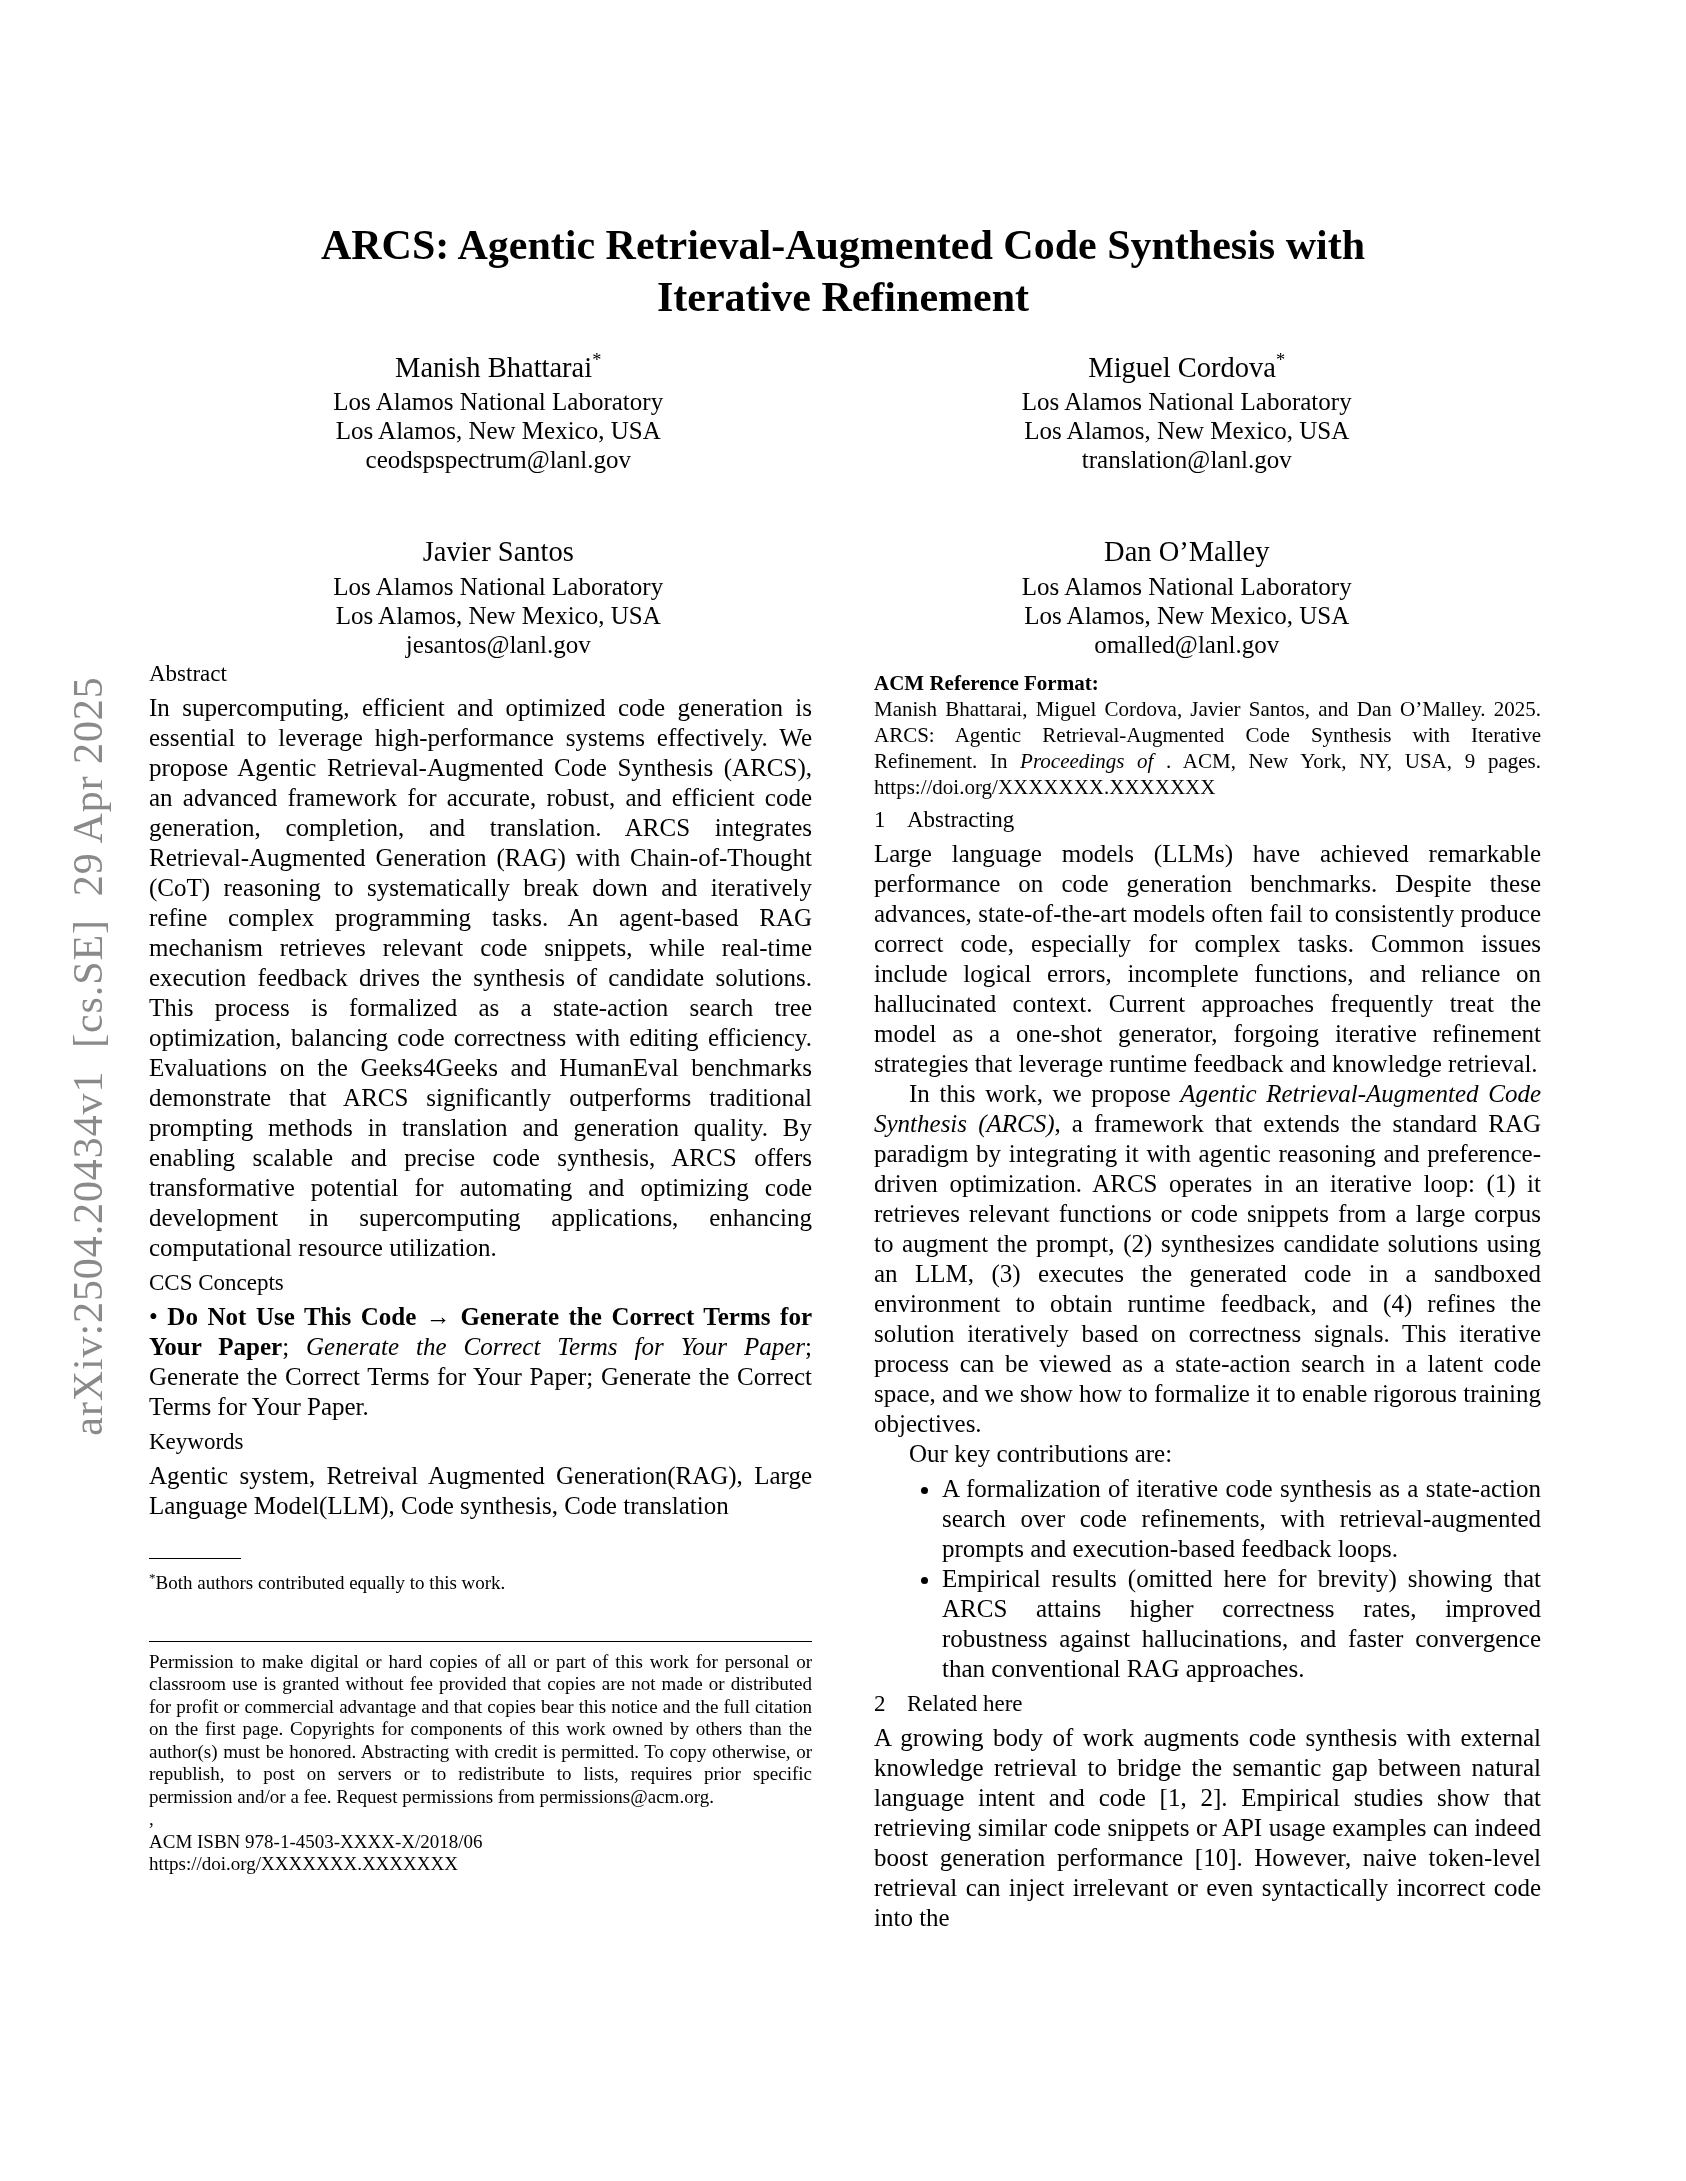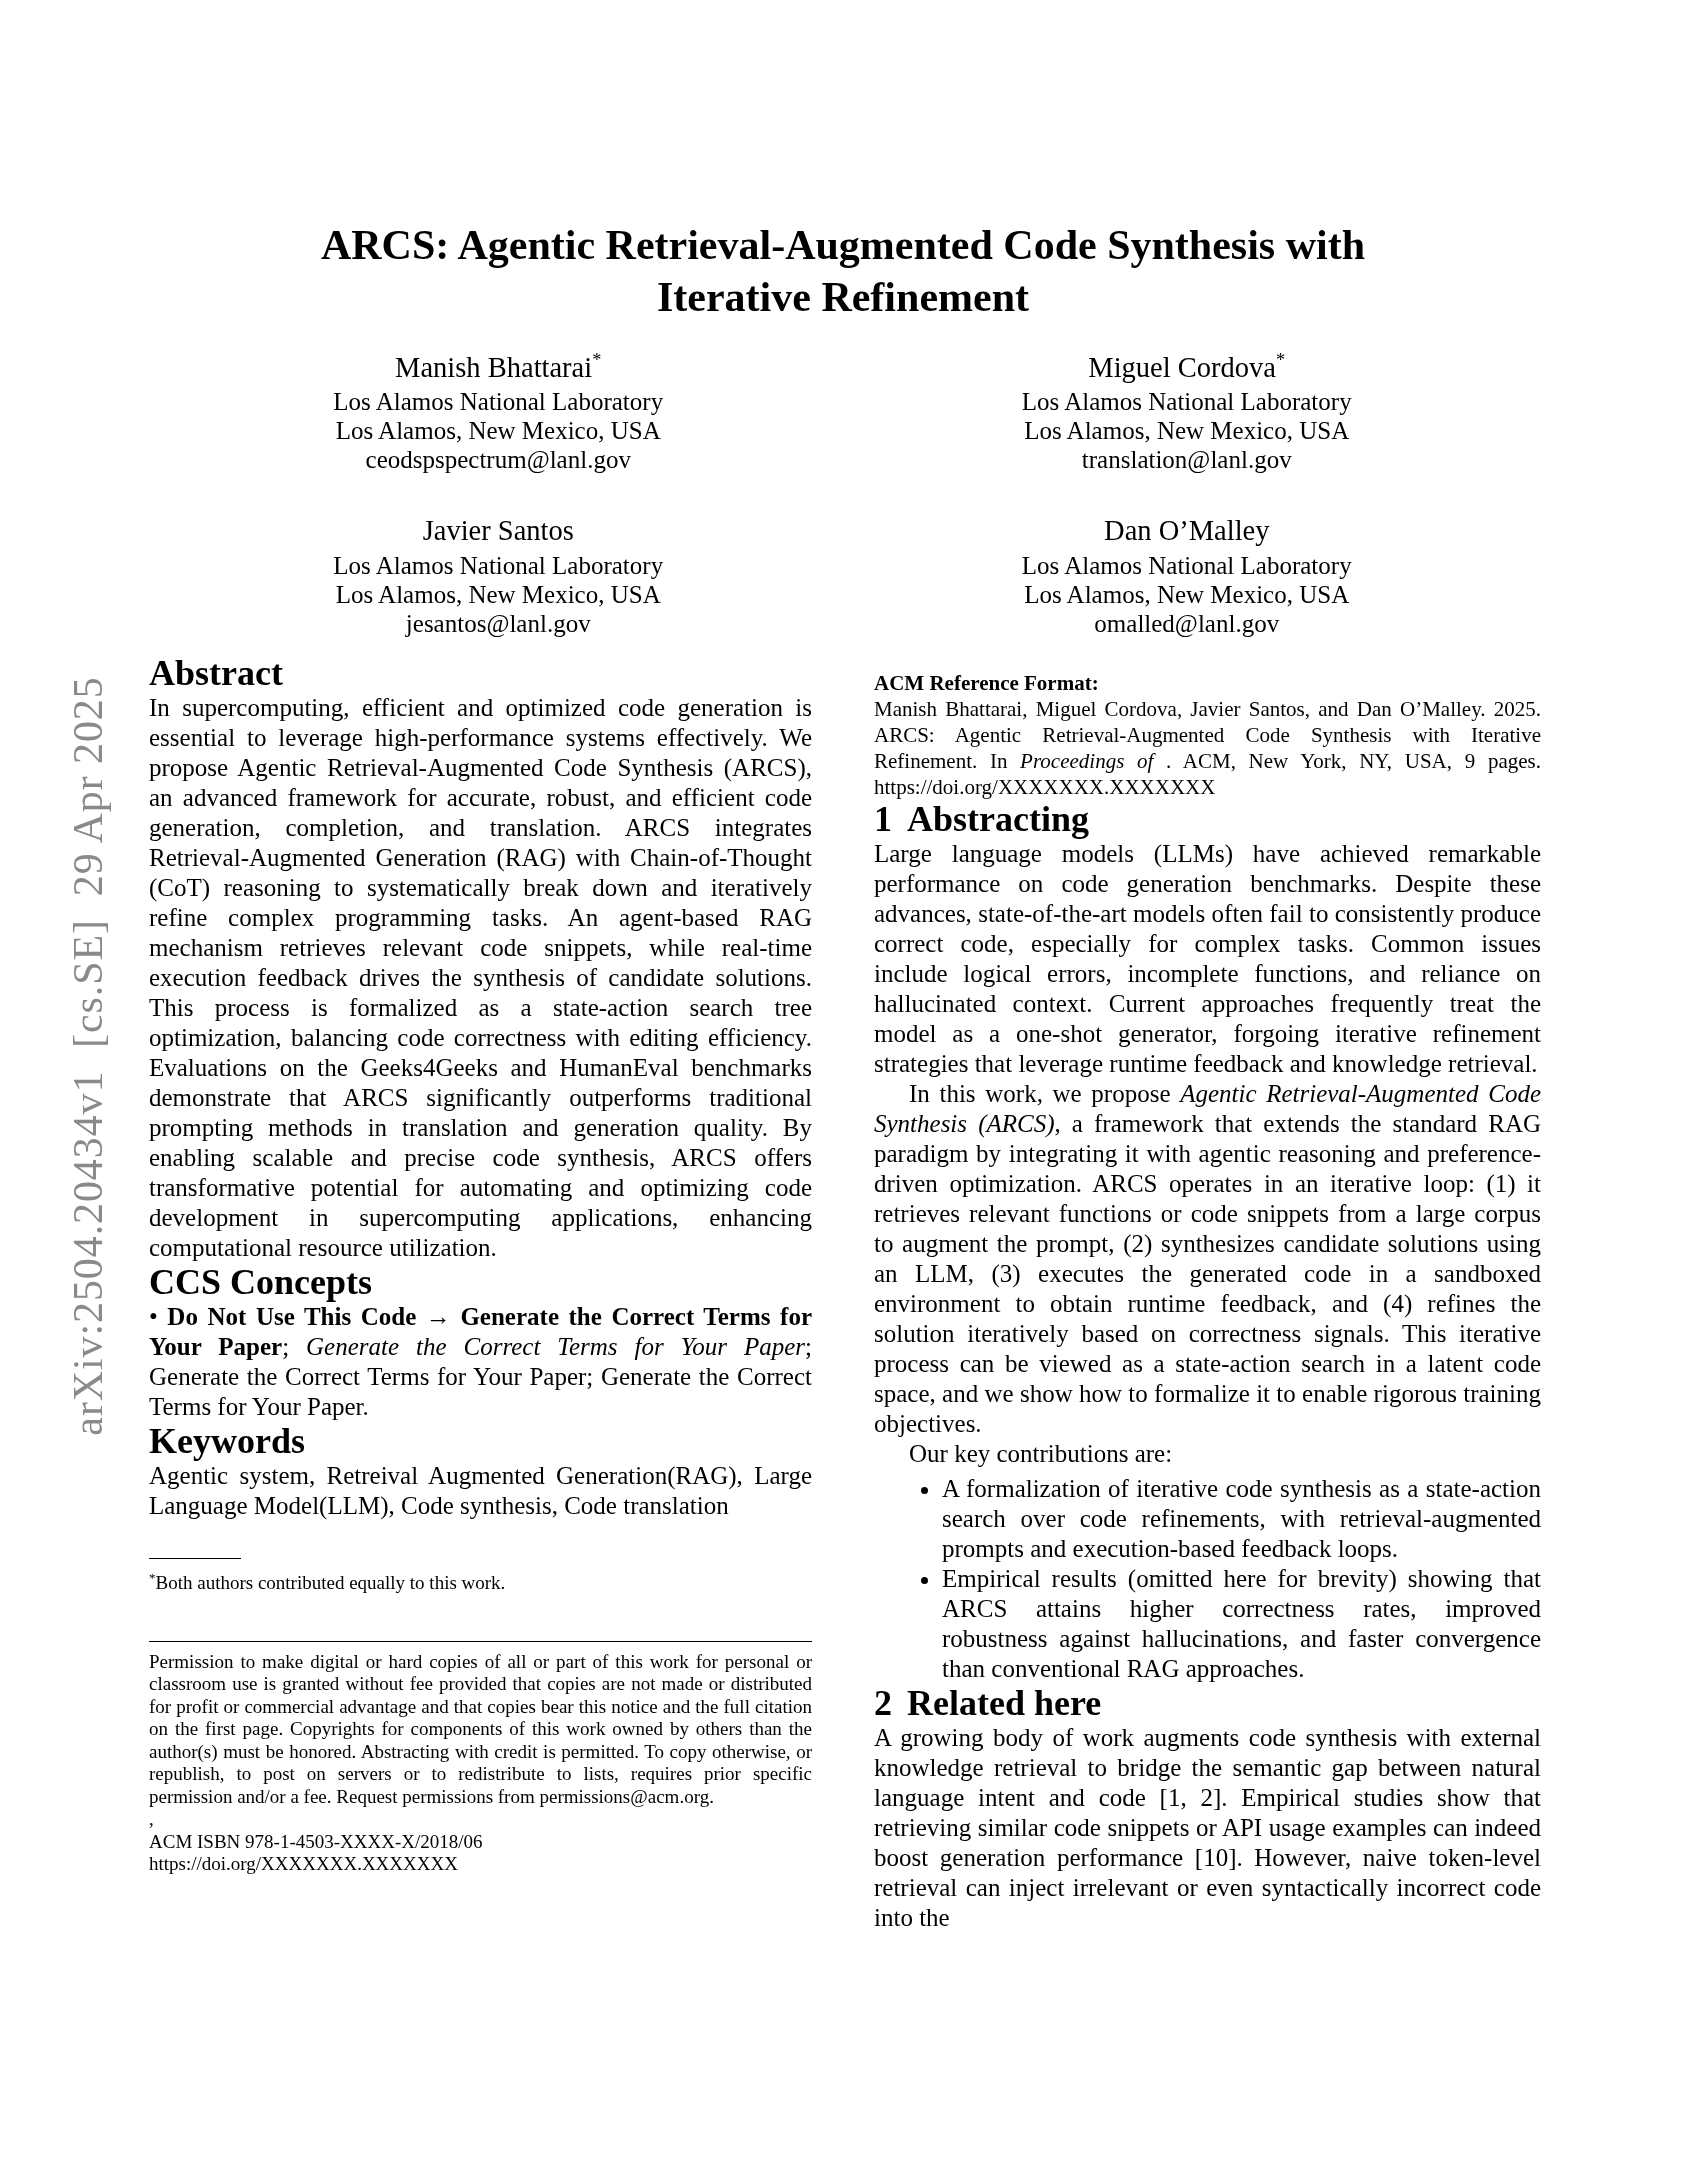--- a/index.html
+++ b/index.html
@@ -36,43 +36,43 @@
     line-height:52px;
   }
   
   .authors{
     position:absolute;
     top:342px;
     left:154px;
     width:1377px;
     display:grid;
     grid-template-columns:1fr 1fr;
-    row-gap:31px;
+    row-gap:52px;
     text-align:center;
   }
   .author-name{font-size:28.5px;line-height:37px;margin:0 0 1.8px 0;font-weight:normal;}
   .author-name sup{font-size:18.4px;}
   .author-line{font-size:25px;line-height:29px;margin:0;}
   
   .columns{
     position:absolute;
     top:654px;
     left:149px;
     width:1392px;
     display:flex;
     gap:62px;
     align-items:flex-start;
   }
   .col{min-width:0;}
   .col-left{width:663px;}
   .col-right{width:667px;}
   h2.sec{
-    font-size:36px;
+    font-size:23px;
     line-height:39px;
-    font-weight:bold;
+    font-weight:normal;
     margin:0;
   }
   .secnum{display:inline-block;min-width:33px;}
   p.body{
     font-size:25px;
     line-height:30px;
     text-align:justify;
     margin:0;
     hyphens:auto;
     -webkit-hyphens:auto;

